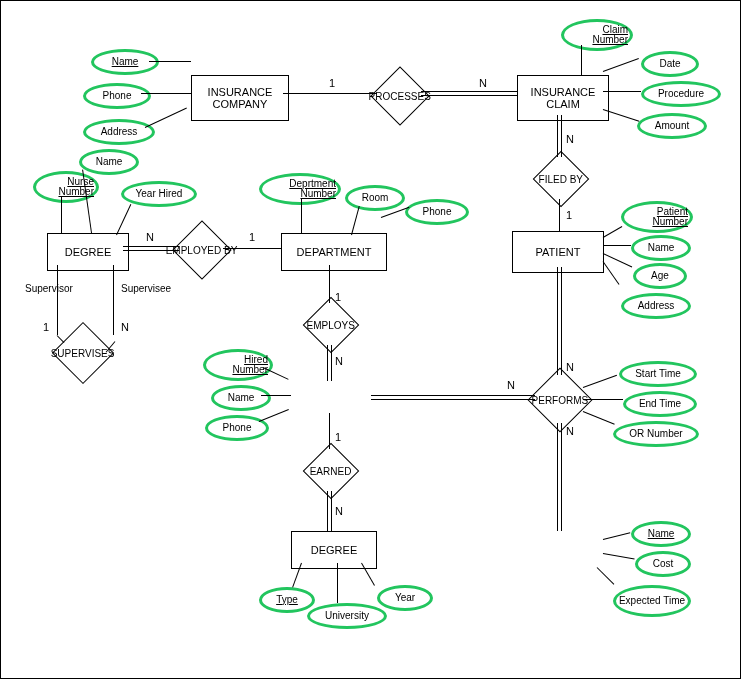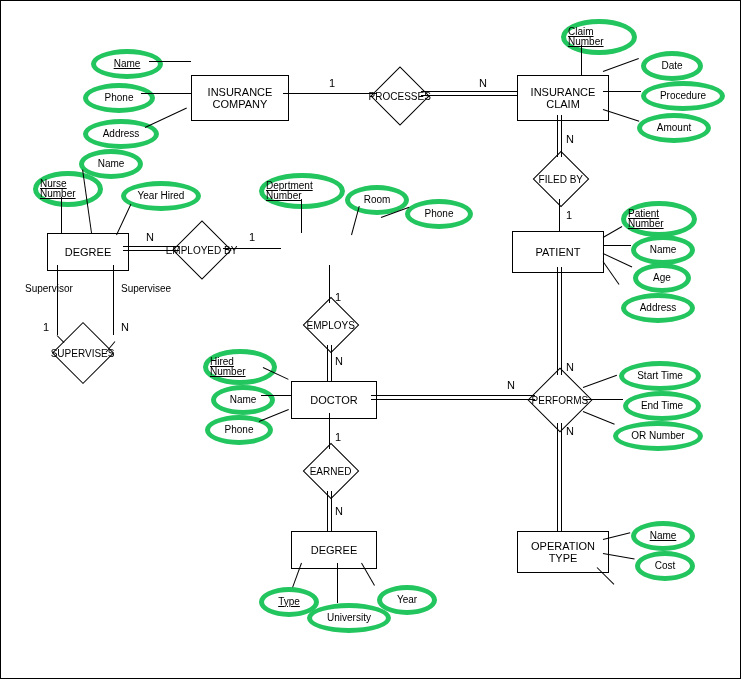--- a/index.html
+++ b/index.html
@@ -1,20 +1,20 @@
 <!DOCTYPE html>
 <html><head>
 <meta charset="utf-8">
 <style>
   body{margin:0;font-family:Arial,Helvetica,sans-serif;background:#fff}
   #frame{position:relative;width:741px;height:679px;box-sizing:border-box;border:1px solid #000;margin:0}
   .entity{position:absolute;border:1px solid #000;background:#fff;text-align:center;font-size:11px;display:flex;align-items:center;justify-content:center;line-height:1.1;padding:2px}
   .rel{position:absolute;transform:rotate(45deg);border:1px solid #000;background:#fff;display:flex;align-items:center;justify-content:center;font-size:10px}
   .rel span{transform:rotate(-45deg);white-space:nowrap}
-  .attr{position:absolute;border:5px solid #22c55e;border-radius:50%;background:#fff;text-align:left;font-size:10px;display:flex;align-items:center;justify-content:center;line-height:1.05;padding:0 2px}
+  .attr{position:absolute;border:3px solid #22c55e;border-radius:50%;background:#fff;text-align:right;font-size:10px;display:flex;align-items:center;justify-content:center;line-height:1.05;padding:0 2px}
   .attr.key{text-decoration:underline}
   .line{position:absolute;background:#000}
   .dbl .a,.dbl .b{position:absolute;background:#000}
   .card{position:absolute;font-size:11px}
 </style>
 </head>
 <body>
 
 <div id="frame">
 
@@ -69,20 +69,21 @@
   <div class="line" style="left:602px;top:260px;width:28px;height:1px;transform:rotate(55deg);transform-origin:left center"></div>
 
   <div class="entity" style="left:46px;top:232px;width:76px;height:32px">DEGREE</div>
   <div class="attr key" style="left:32px;top:170px;width:56px;height:26px">Nurse Number</div>
   <div class="attr" style="left:78px;top:148px;width:50px;height:20px">Name</div>
   <div class="attr" style="left:120px;top:180px;width:66px;height:20px">Year Hired</div>
   <div class="line" style="left:60px;top:196px;width:1px;height:36px"></div>
   <div class="line" style="left:90px;top:168px;width:1px;height:64px;transform:rotate(-8deg);transform-origin:bottom center"></div>
   <div class="line" style="left:115px;top:200px;width:1px;height:34px;transform:rotate(25deg);transform-origin:bottom center"></div>
 
+  <div class="entity" style="left:280px;top:232px;width:100px;height:32px">DEPARTMENT</div>
   <div class="attr key" style="left:258px;top:172px;width:72px;height:26px">Deprtment Number</div>
   <div class="attr" style="left:344px;top:184px;width:50px;height:20px">Room</div>
   <div class="attr" style="left:404px;top:198px;width:54px;height:20px">Phone</div>
   <div class="line" style="left:300px;top:198px;width:1px;height:34px"></div>
   <div class="line" style="left:350px;top:204px;width:1px;height:30px;transform:rotate(15deg);transform-origin:bottom center"></div>
   <div class="line" style="left:380px;top:216px;width:30px;height:1px;transform:rotate(-20deg);transform-origin:left center"></div>
 
   <div class="rel" style="left:180px;top:228px;width:40px;height:40px">
       <span>EMPLOYED BY</span>
     </div>
@@ -110,21 +111,20 @@
       <span>EMPLOYS</span>
     </div>
   <div class="line" style="left:328px;top:264px;width:1px;height:38px"></div>
   <div class="dbl" style="position:absolute;left:326px;top:344px;width:5px;height:36px">
     <div class="a" style="left:0;top:0;width:1px;height:100%"></div>
     <div class="b" style="left:4px;top:0;width:1px;height:100%"></div>
   </div>
   <div class="card" style="left:334px;top:290px">1</div>
   <div class="card" style="left:334px;top:354px">N</div>
 
-  <div class="entity" style="left:290px;top:380px;width:80px;height:32px">DOCTOR</div>
   <div class="attr key" style="left:202px;top:348px;width:60px;height:26px">Hired Number</div>
   <div class="attr" style="left:210px;top:384px;width:50px;height:20px">Name</div>
   <div class="attr" style="left:204px;top:414px;width:54px;height:20px">Phone</div>
   <div class="line" style="left:262px;top:366px;width:28px;height:1px;transform:rotate(25deg);transform-origin:left center"></div>
   <div class="line" style="left:260px;top:394px;width:30px;height:1px"></div>
   <div class="line" style="left:258px;top:420px;width:32px;height:1px;transform:rotate(-22deg);transform-origin:left center"></div>
 
   <div class="rel" style="left:536px;top:376px;width:44px;height:44px">
       <span>PERFORMS</span>
     </div>
@@ -166,20 +166,20 @@
   <div class="card" style="left:334px;top:504px">N</div>
 
   <div class="entity" style="left:290px;top:530px;width:80px;height:32px">DEGREE</div>
   <div class="attr key" style="left:258px;top:586px;width:46px;height:20px">Type</div>
   <div class="attr" style="left:306px;top:602px;width:70px;height:20px">University</div>
   <div class="attr" style="left:376px;top:584px;width:46px;height:20px">Year</div>
   <div class="line" style="left:300px;top:562px;width:1px;height:26px;transform:rotate(20deg);transform-origin:top center"></div>
   <div class="line" style="left:336px;top:562px;width:1px;height:40px"></div>
   <div class="line" style="left:360px;top:562px;width:1px;height:26px;transform:rotate(-30deg);transform-origin:top center"></div>
 
-  <div class="entity" style="left:516px;top:530px;width:86px;height:36px">OPERATION TYPE</div>
   <div class="attr key" style="left:630px;top:520px;width:50px;height:20px">Name</div>
   <div class="attr" style="left:634px;top:550px;width:46px;height:20px">Cost</div>
+  <div class="attr" style="left:612px;top:584px;width:68px;height:26px">Expected Time</div>
   <div class="line" style="left:602px;top:538px;width:28px;height:1px;transform:rotate(-14deg);transform-origin:left center"></div>
   <div class="line" style="left:602px;top:552px;width:32px;height:1px;transform:rotate(10deg);transform-origin:left center"></div>
   <div class="line" style="left:596px;top:566px;width:24px;height:1px;transform:rotate(45deg);transform-origin:left center"></div>
 
 </div>
 
 </body></html>

